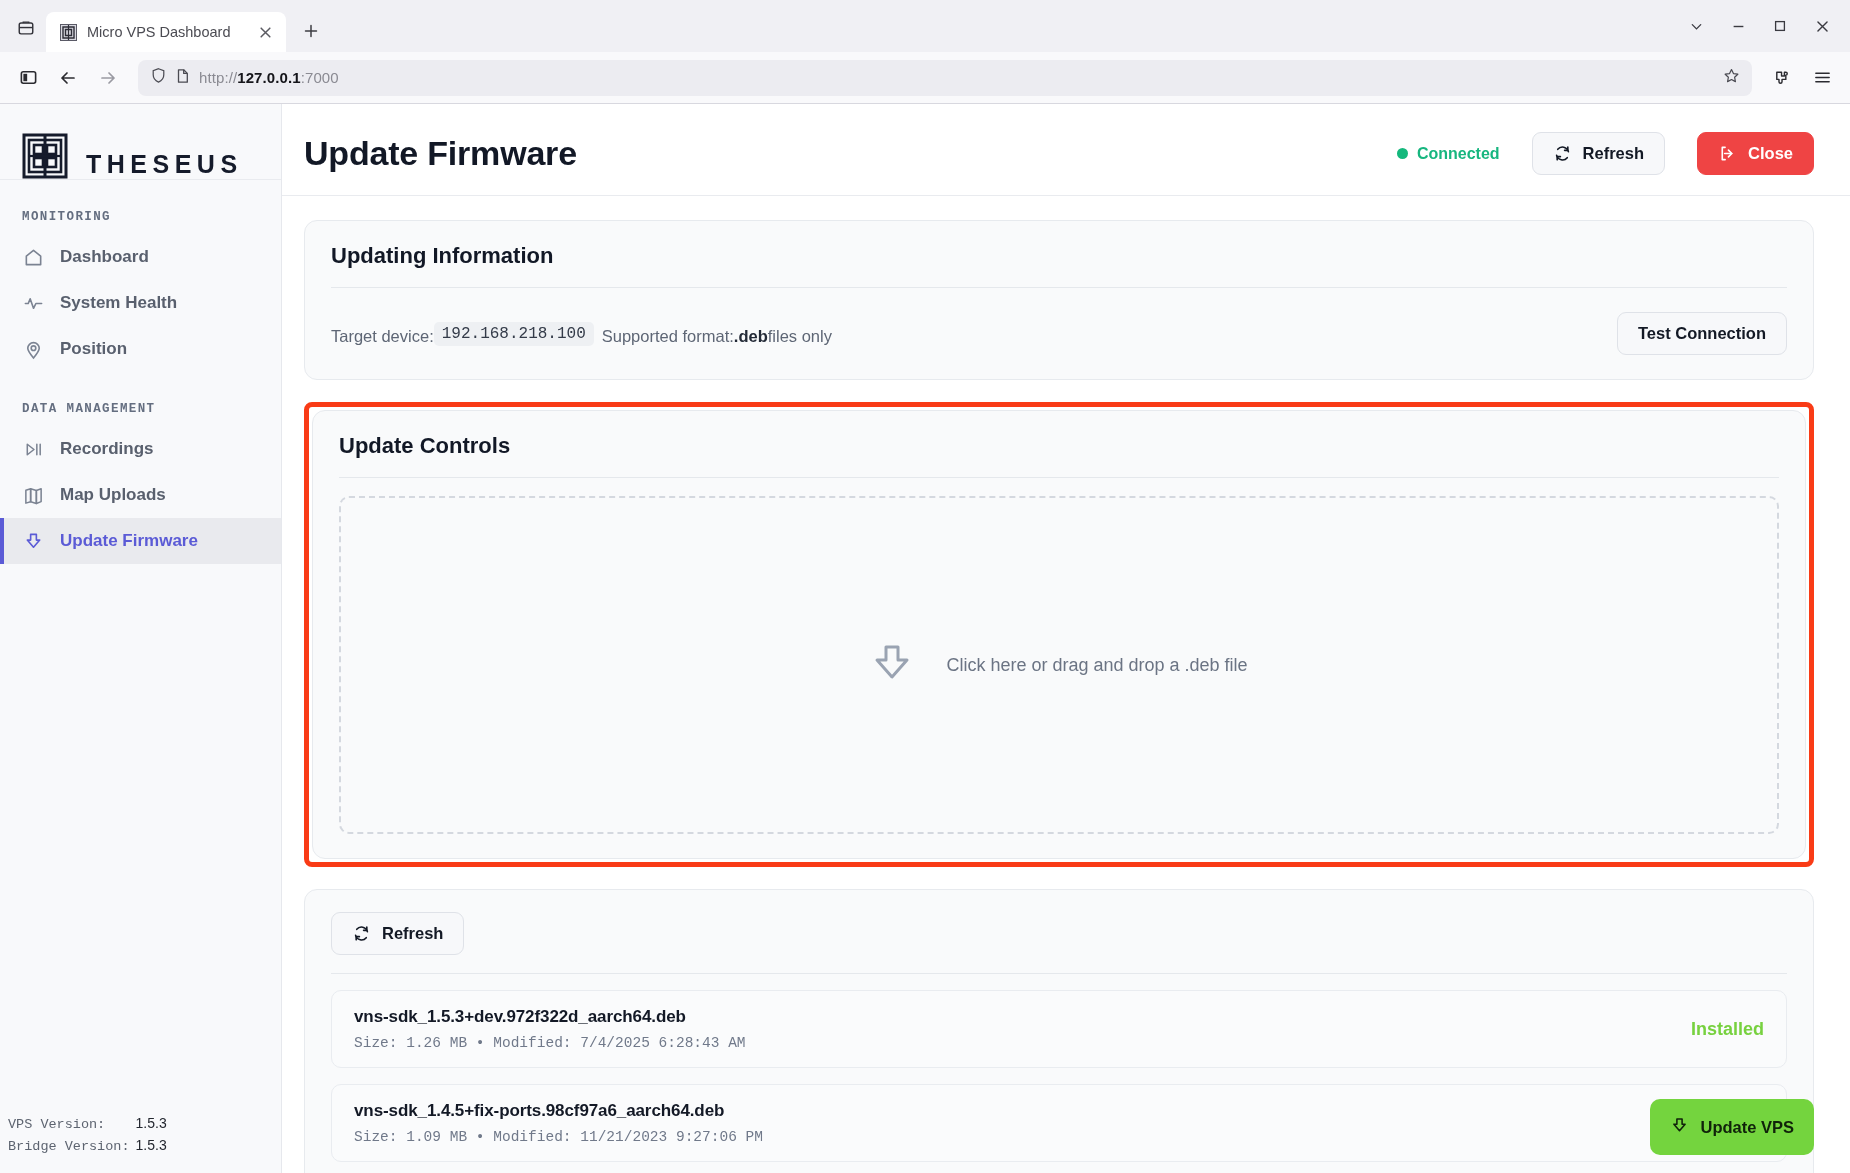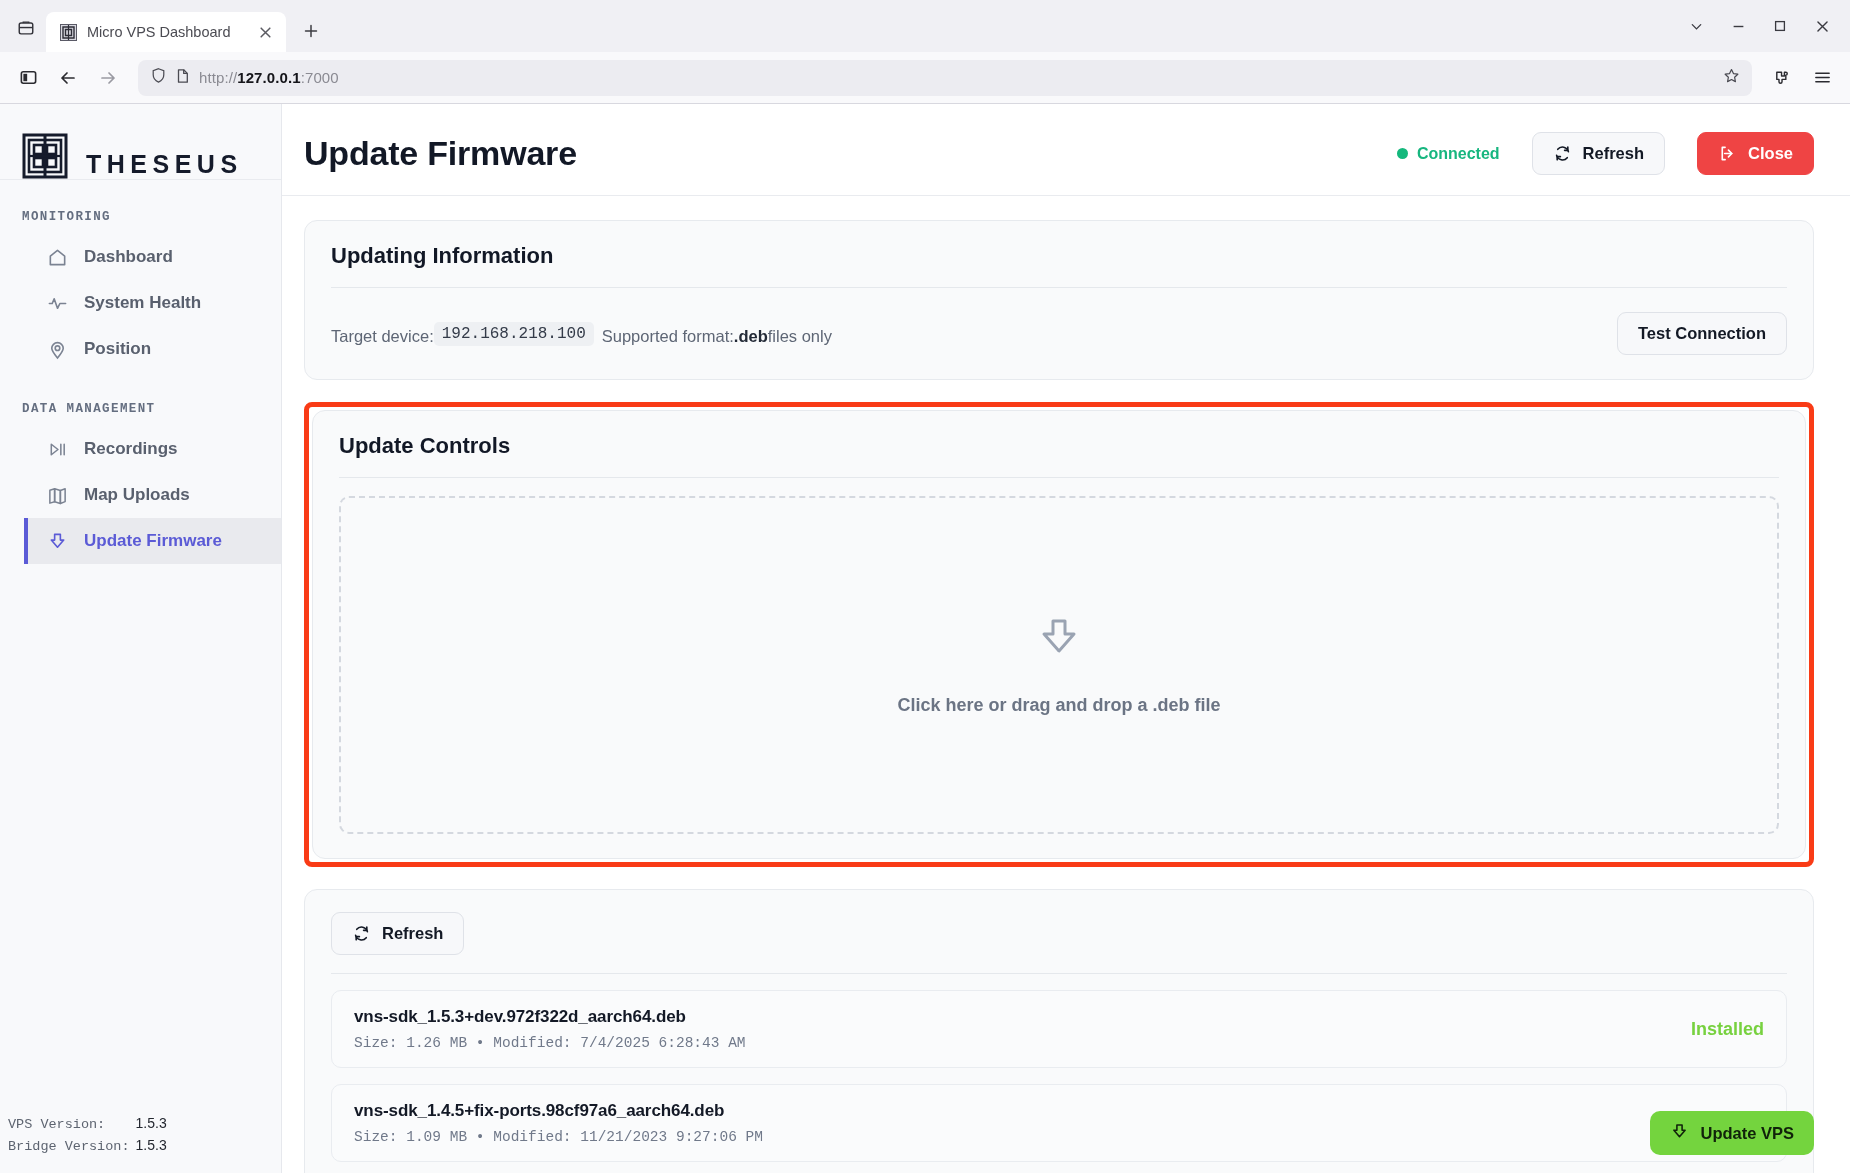--- a/index.html
+++ b/index.html
@@ -60,21 +60,21 @@
   .brand-logo { width:46px; height:46px; flex:0 0 46px; }
   .brand-name { font-size:25px; letter-spacing:5.5px; font-weight:700; color:#151b2b; }
 
   .nav-section-label {
     font-family:"Liberation Mono", monospace;
     font-size:12.5px; letter-spacing:1.4px; color:#646e80; font-weight:700;
     padding: 30px 0 10px 22px;
   }
   .nav-item {
     display:flex; align-items:center; gap:16px; height:46px; padding:0 22px;
-    font-size:17px; color:#59606e; font-weight:700; position:relative;margin-left:24px;
+    font-size:17px; color:#59606e; font-weight:700; position:relative;
   }
   .nav-item .nav-ico { width:22px; height:22px; flex:0 0 22px; display:flex; align-items:center; justify-content:center; color:#7b8392; }
   .nav-item.active { background:#e9eaee; color:#5b5bd6; }
   .nav-item.active .nav-ico { color:#5b5bd6; }
   .nav-item.active::before {
     content:""; position:absolute; left:0; top:0; bottom:0; width:4px; background:#5b5bd6;
   }
   .version-box {
     position:absolute; left:0; bottom:16px; width:100%; padding: 0 10px 0 8px;
     font-family:"Liberation Mono", monospace; font-size:13.5px; color:#5d6470;
@@ -117,43 +117,42 @@
     background:#eef0f3; border-radius:5px; padding:3px 8px;
   }
   .info-text b { color:#232a37; font-weight:700; }
 
   
   .highlight-wrap { border:5px solid #f93b16; border-radius:8px; padding:3px; margin-bottom:22px; }
   .highlight-wrap .card { margin-bottom:0; }
 
   .dropzone {
     margin-top: 18px; height: 338px; border:2px dashed #d4d8df; border-radius:10px;
-    display:flex; flex-direction:column; align-items:center; justify-content:center; gap:32px;
+    display:flex; flex-direction:row; align-items:center; justify-content:center; gap:32px;
     background:#f9fafb;
-    font-weight:bold;
   }
   .dz-icon { color:#9aa3b2; }
   .dz-text { font-size:18px; color:#6b7484; }
 
   .versions-head { display:flex; align-items:center; gap:16px; }
   .versions-head .card-title { flex:1; }
   .found-text { font-size:15.5px; color:#6b7280; padding-top:22px; }
 
   .file-row {
     margin-top:16px; background:#fafbfc; border:1px solid #e9ecf0; border-radius:10px;
     padding: 16px 22px; display:flex; align-items:center; gap:18px;
   }
   .file-info { flex:1; min-width:0; }
   .file-name { font-size:17px; font-weight:700; color:#131926; letter-spacing:-0.1px;}
   .file-meta { font-family:"Liberation Mono", monospace; font-size:14.5px; color:#70798a; margin-top:8px;}
   .installed { font-size:18px; font-weight:700; color:#77d13f; white-space:nowrap; }
 
   .fab {
     position:absolute; right:36px; bottom:18px;
-    display:inline-flex; align-items:center; gap:11px; height:44px; padding:0 20px;
+    display:inline-flex; align-items:center; gap:11px; height:56px; padding:0 20px;
     border-radius:10px; background:#74d43e; color:#10220a; font-size:16.5px; font-weight:700;
   }
 </style>
 </head>
 <body>
 
 <div class="browser">
 
   <div class="tabstrip">
     <div class="tabs-icon">

